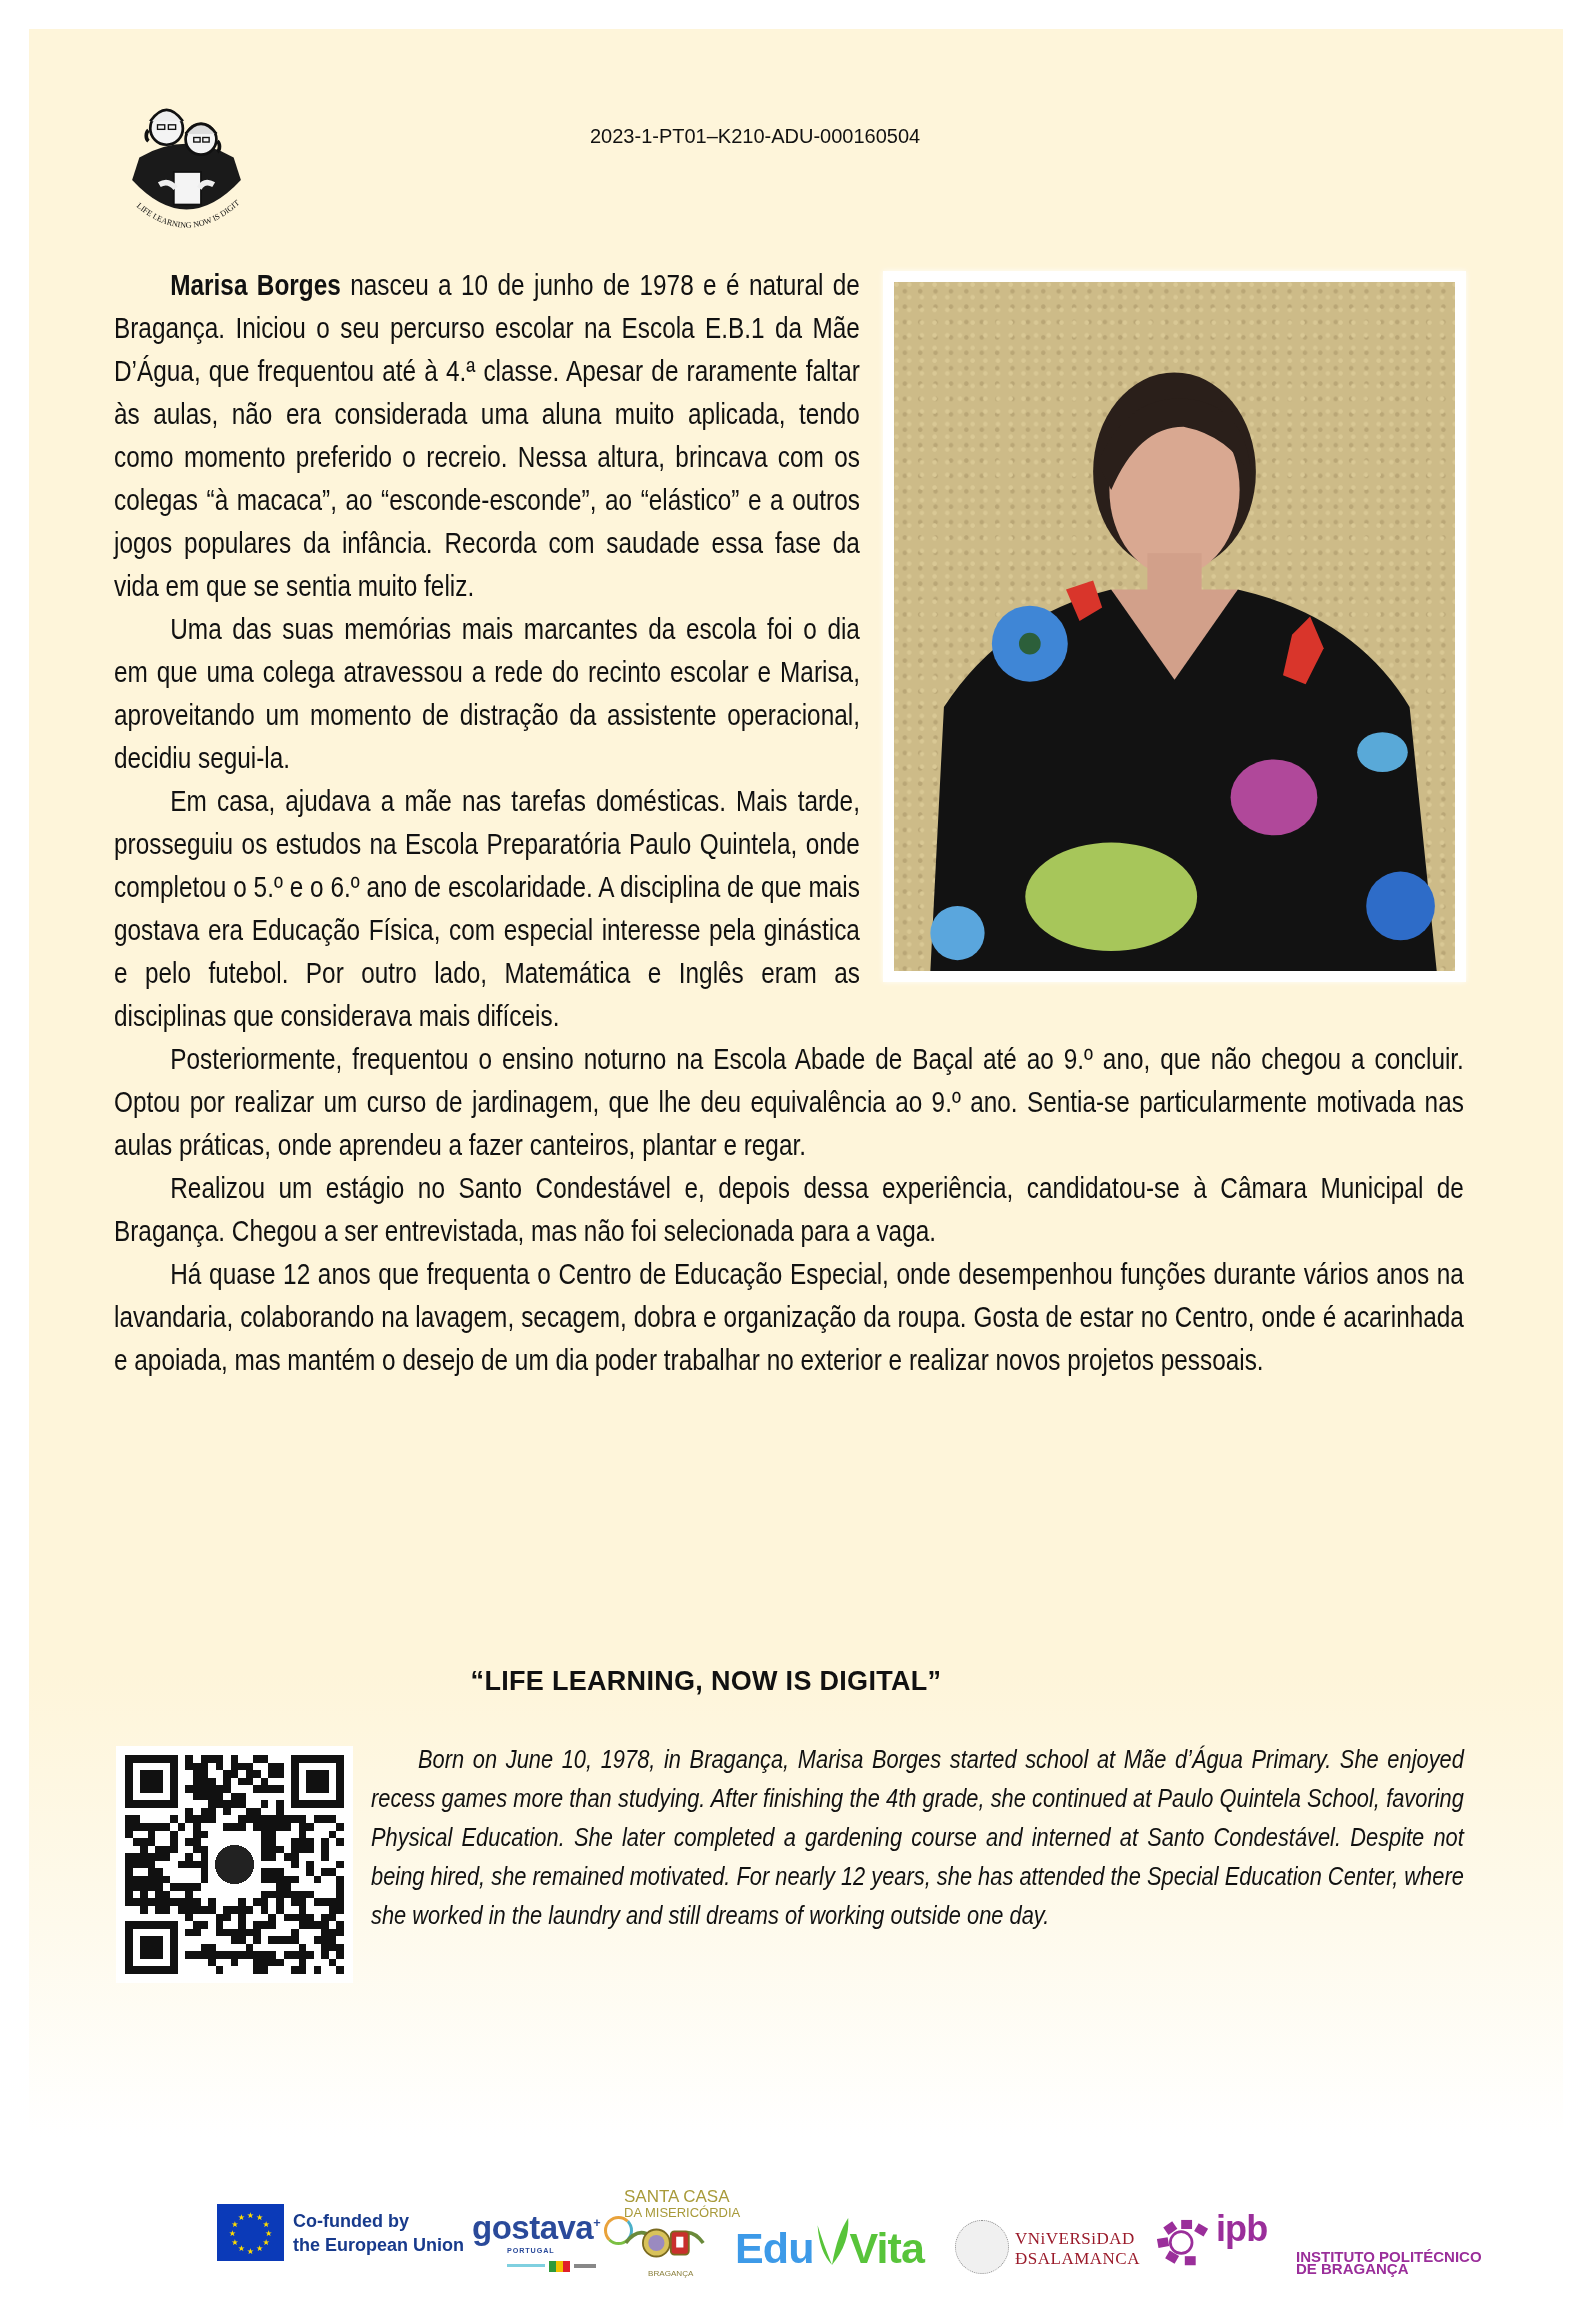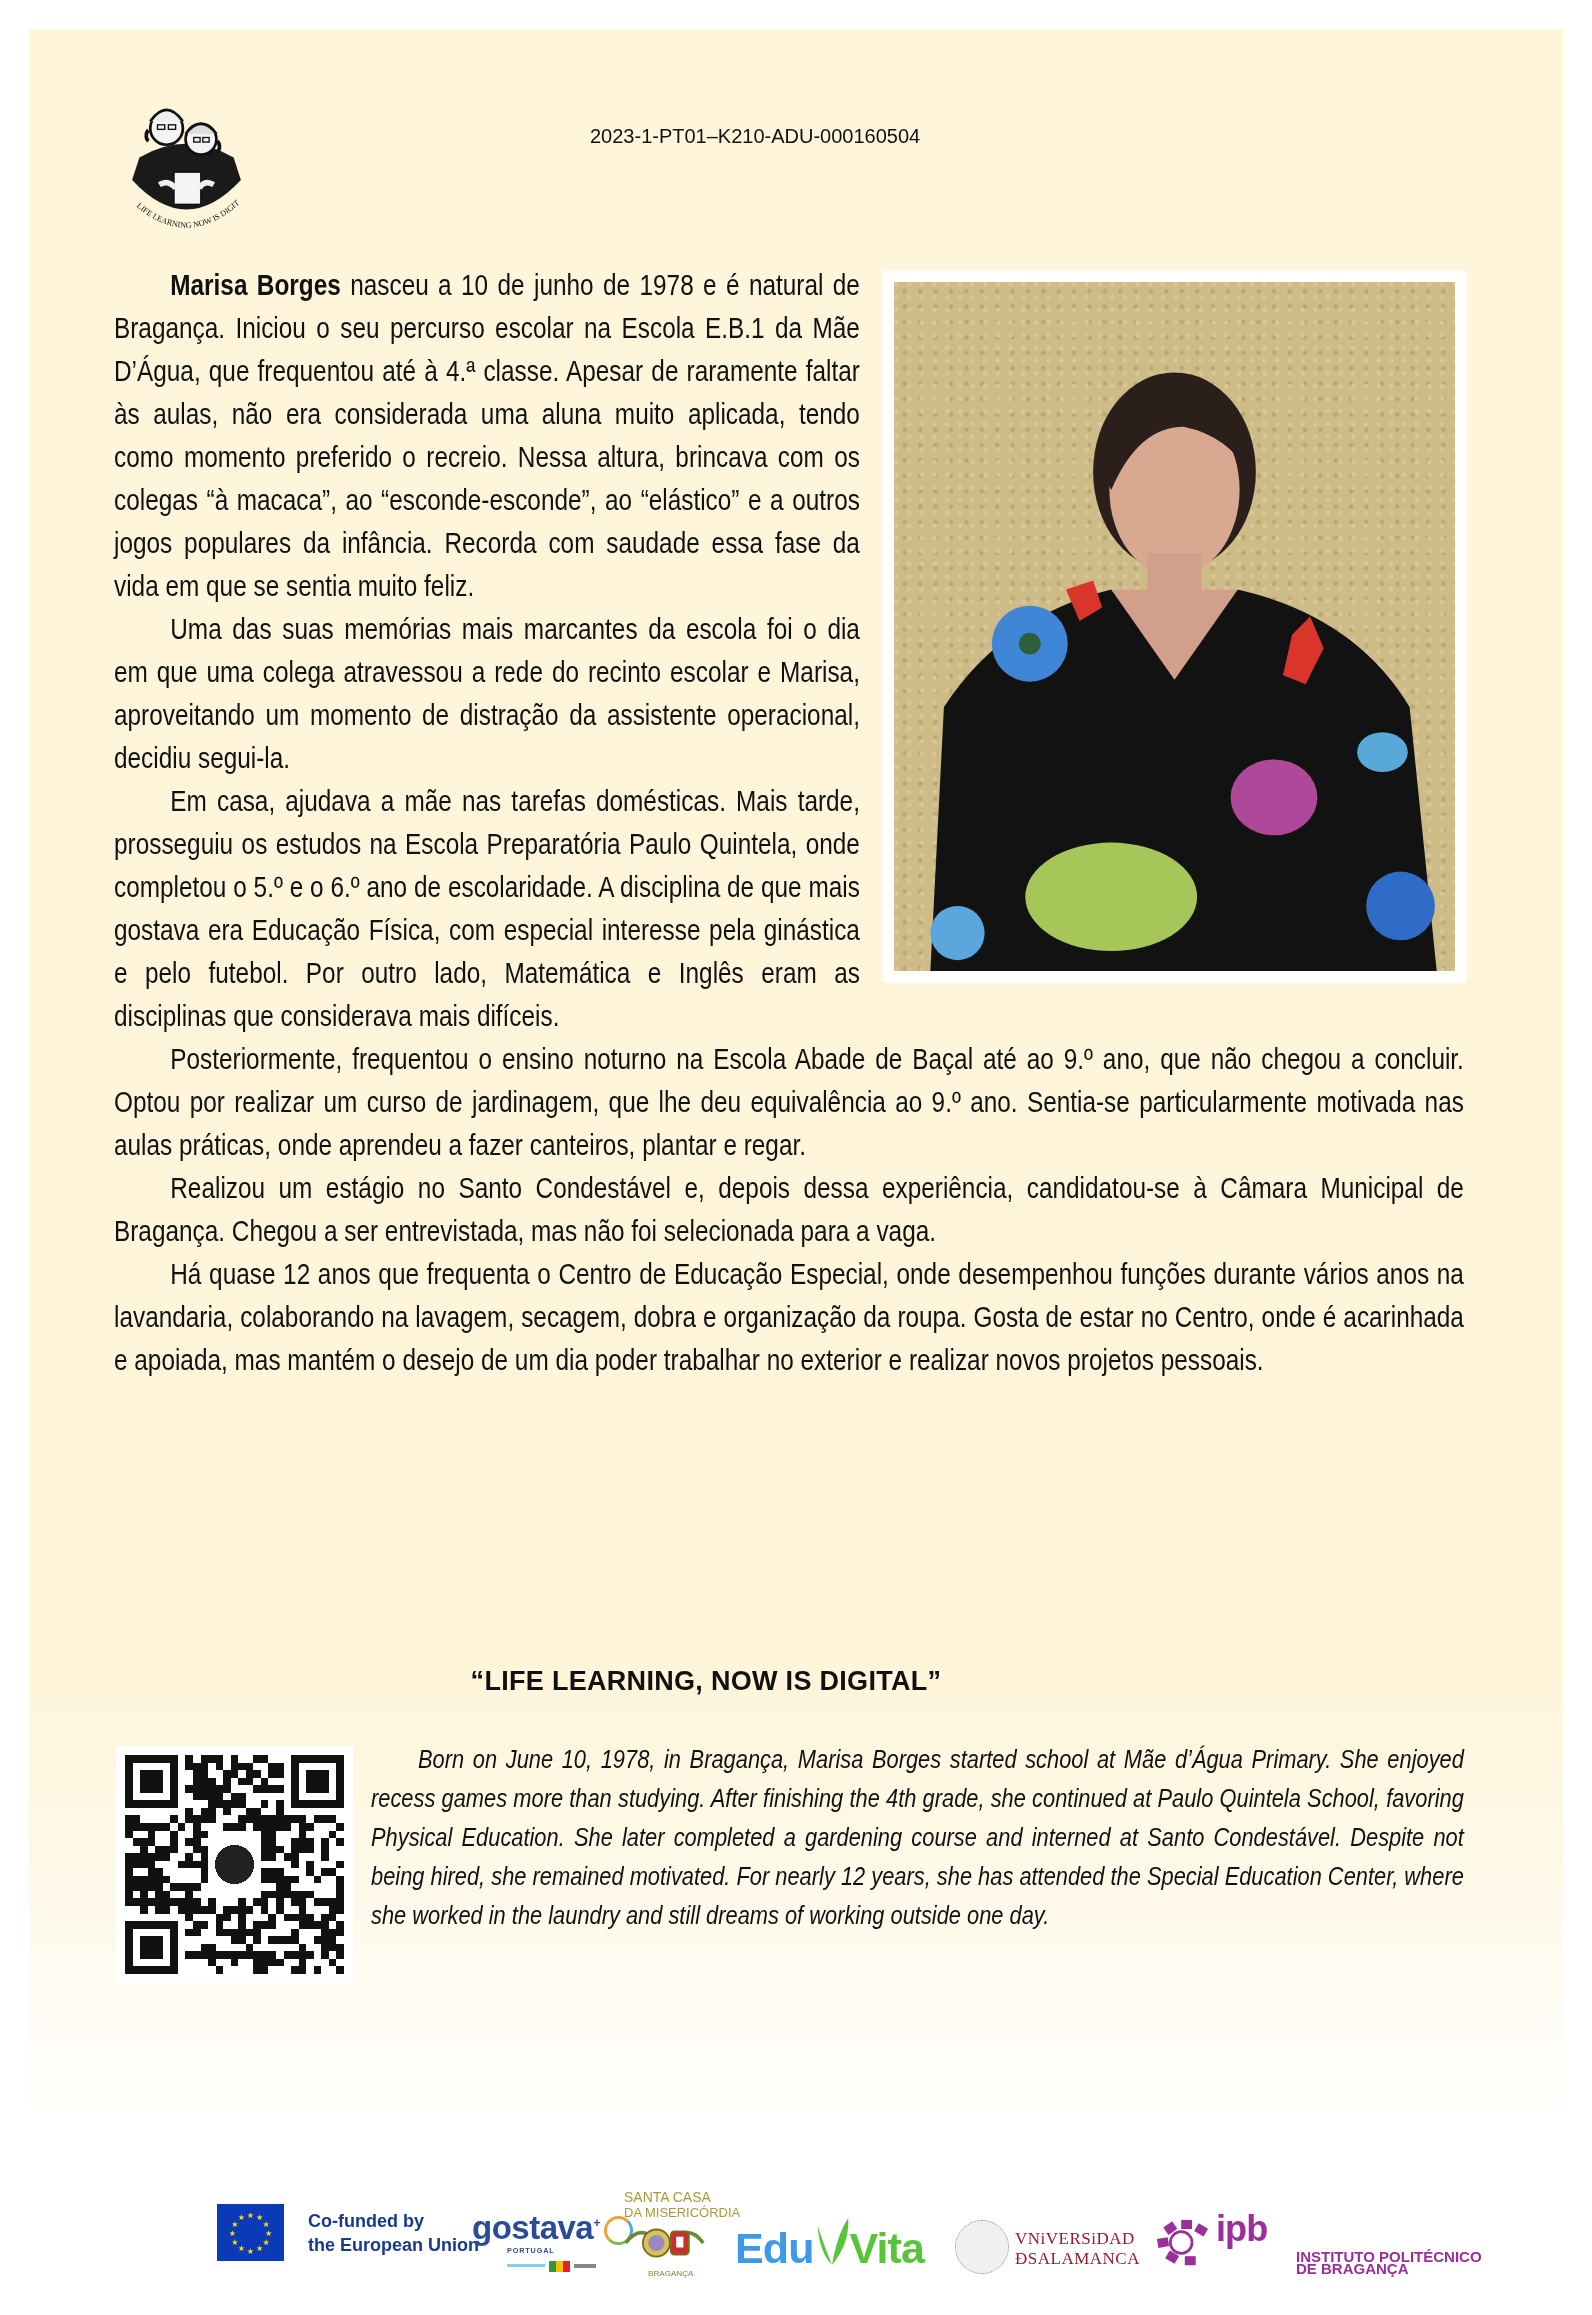--- a/index.html
+++ b/index.html
@@ -23,21 +23,21 @@
 
   .heading { position: absolute; left: 0; width: 1412px; top: 1666px; text-align: center; font-size: 27px; font-weight: bold; letter-spacing: 0.3px; }
 
   .qr { position: absolute; left: 116px; top: 1746px; width: 237px; height: 237px; background: #fff; }
   .qr svg { position: absolute; left: 9px; top: 9px; }
   .en-text { position: absolute; left: 371px; top: 1740px; width: 1093px; font-size: 26px; line-height: 39px; font-style: italic; text-align: justify; }
   .en-text p { margin: 0; text-indent: 56px; }
 
   .footer { position: absolute; top: 2171px; left: 0; width: 1592px; height: 145px; }
   .eu-flag { position: absolute; left: 217px; top: 33px; width: 67px; height: 57px; background: #0b3ab8; }
-  .eu-text { position: absolute; left: 293px; top: 38px; font-size: 18px; line-height: 24.4px; font-weight: bold; color: #173a8c; margin-left: 15px; }
+  .eu-text { position: absolute; left: 293px; top: 38px; font-size: 18px; line-height: 24.4px; font-weight: bold; color: #173a8c; }
   .erasmus { position: absolute; left: 472px; top: 38px; font-size: 33px; font-weight: bold; color: #2a4a9a; letter-spacing: -0.5px; }
   .erasmus-sub { position: absolute; left: 507px; top: 75px; font-size: 7.2px; font-weight: bold; color: #2a4a9a; letter-spacing: 0.9px; }
   .erasmus-small { position: absolute; left: 507px; top: 90px; width: 90px; height: 11px; }
   .santa-top { position: absolute; left: 624px; top: 18px; font-size: 14.5px; line-height: 16.3px; color: #a89a3a; }
   .santa-crest { position: absolute; left: 624px; top: 52px; width: 81px; height: 40px; }
   .santa-bottom { position: absolute; left: 648px; top: 98px; font-size: 8.1px; color: #8a7f3b; }
   .eduvita { position: absolute; left: 735px; top: 45px; font-size: 43px; font-weight: bold; letter-spacing: -0.9px; }
   .edu { color: #3d9ae8; }
   .vita { color: #58c43a; }
   .usal-seal { position: absolute; left: 955px; top: 49px; width: 52px; height: 52px; border-radius: 50%; border: 1.8px dotted #888; background: #f0f0f0; }
@@ -482,21 +482,21 @@
   <div class="erasmus-sub">PORTUGAL</div>
   <div class="erasmus-small">
     <span style="position:absolute;left:0;top:2.7px;width:38px;height:3.6px;background:#7fd0e0"></span>
     <span style="position:absolute;left:42px;top:0;width:7.2px;height:11px;background:#2e9a3a"></span>
     <span style="position:absolute;left:49px;top:0;width:7.2px;height:11px;background:#f2c200"></span>
     <span style="position:absolute;left:56px;top:0;width:7.2px;height:11px;background:#e0202a"></span>
     <span style="position:absolute;left:67px;top:2.7px;width:22px;height:4.5px;background:#888"></span>
   </div>
 
   <div class="santa-top">
-    <div style="font-size:14px">SANTA CASA</div>
+    <div style="font-size:17px">SANTA CASA</div>
     <div style="font-size:13px">DA MISERICÓRDIA</div>
   </div>
   <div class="santa-crest">
     <svg width="81" height="40" viewBox="0 0 90 44">
       <path d="M2 22 Q15 4 30 14" stroke="#6a8a3a" stroke-width="4" fill="none"></path>
       <path d="M88 22 Q75 4 60 14" stroke="#6a8a3a" stroke-width="4" fill="none"></path>
       <circle cx="36" cy="22" r="15" fill="#d8c25a" stroke="#7a6a20" stroke-width="2"></circle>
       <circle cx="36" cy="22" r="9" fill="#9a8ac0"></circle>
       <rect x="52" y="9" width="20" height="26" rx="4" fill="#c9302c" stroke="#7a6a20" stroke-width="2"></rect>
       <rect x="58" y="15" width="8" height="12" fill="#fff"></rect>

